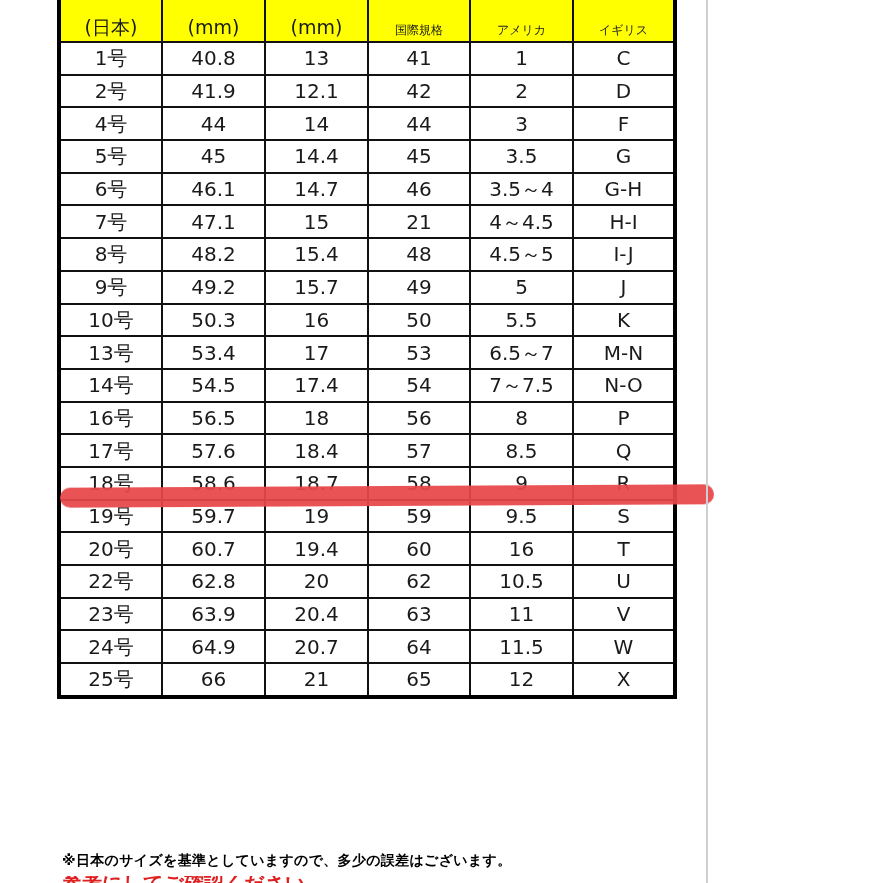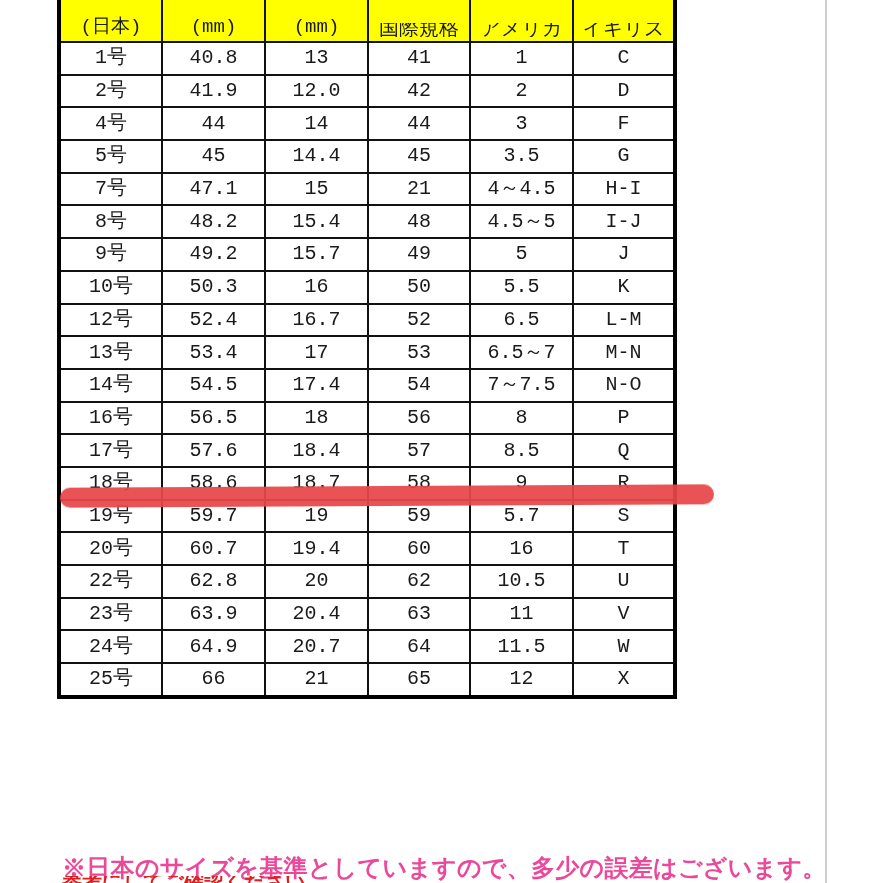--- a/index.html
+++ b/index.html
@@ -1,33 +1,33 @@
 <!DOCTYPE html>
 <html><head>
 <meta charset="utf-8">
 <style>
   html, body { margin:0; padding:0; background:#ffffff; }
   body { width:883px; height:883px; overflow:hidden; position:relative;
          font-family:"DejaVu Sans", "Liberation Sans", sans-serif; }
-  .page { position:absolute; left:0; top:0; width:827px; height:883px; background:#fff;font-family:Liberation Mono, monospace; }
+  .page { position:absolute; left:0; top:0; width:708px; height:883px; background:#fff; }
   .edge { position:absolute; right:0; top:0; width:2px; height:883px; background:#cfcfcf; }
   table.sizes { position:absolute; left:57px; top:-8px; border-collapse:collapse;
                 border:4px solid #000; table-layout:fixed; }
   table.sizes td, table.sizes th { border:2px solid #111; text-align:center; padding:0;
                 color:#1a1a1a; font-weight:normal; }
   table.sizes th { background:#ffff00; height:41px; font-size:19px; vertical-align:bottom;
                    padding-bottom:4px; line-height:20px; overflow:hidden; }
-  table.sizes th .l1 { display:block; font-size:20px; line-height:14px; height:14px; overflow:hidden; margin-top:-8px; }
+  table.sizes th .l1 { display:block; font-size:12px; line-height:14px; height:14px; overflow:hidden; margin-top:-8px; }
   table.sizes td { height:30.7px; font-size:20px; line-height:28px; }
   col.c1{width:103px} col.c2{width:103px} col.c3{width:103px}
   col.c4{width:102px} col.c5{width:103px} col.c6{width:102px}
   .strike { position:absolute; left:60px; top:486px; width:654px; height:20px;
             background:#e8474a; border-radius:10px; opacity:0.93;
             transform:rotate(-0.3deg); filter:blur(0.6px); }
-  .note { position:absolute; left:62px; top:852px; font-size:24px; color:#ec4899;
+  .note { position:absolute; left:62px; top:852px; font-size:14px; color:#000000;
           font-weight:bold; white-space:nowrap; letter-spacing:0.3px; }
   .note2 { position:absolute; left:62px; top:876px; font-size:20px; color:#e02020;
            font-weight:bold; white-space:nowrap; height:7px; overflow:hidden; line-height:14px; }
 </style>
 </head>
 <body>
 
 <div class="page">
   <table class="sizes">
     <colgroup>
@@ -53,21 +53,21 @@
           <td>1号</td>
           <td>40.8</td>
           <td>13</td>
           <td>41</td>
           <td>1</td>
           <td>C</td>
         </tr>
         <tr>
           <td>2号</td>
           <td>41.9</td>
-          <td>12.0</td>
+          <td>12.1</td>
           <td>42</td>
           <td>2</td>
           <td>D</td>
         </tr>
         <tr>
           <td>4号</td>
           <td>44</td>
           <td>14</td>
           <td>44</td>
           <td>3</td>
@@ -75,20 +75,28 @@
         </tr>
         <tr>
           <td>5号</td>
           <td>45</td>
           <td>14.4</td>
           <td>45</td>
           <td>3.5</td>
           <td>G</td>
         </tr>
         <tr>
+          <td>6号</td>
+          <td>46.1</td>
+          <td>14.7</td>
+          <td>46</td>
+          <td>3.5～4</td>
+          <td>G-H</td>
+        </tr>
+        <tr>
           <td>7号</td>
           <td>47.1</td>
           <td>15</td>
           <td>21</td>
           <td>4～4.5</td>
           <td>H-I</td>
         </tr>
         <tr>
           <td>8号</td>
           <td>48.2</td>
@@ -107,28 +115,20 @@
         </tr>
         <tr>
           <td>10号</td>
           <td>50.3</td>
           <td>16</td>
           <td>50</td>
           <td>5.5</td>
           <td>K</td>
         </tr>
         <tr>
-          <td>12号</td>
-          <td>52.4</td>
-          <td>16.7</td>
-          <td>52</td>
-          <td>6.5</td>
-          <td>L-M</td>
-        </tr>
-        <tr>
           <td>13号</td>
           <td>53.4</td>
           <td>17</td>
           <td>53</td>
           <td>6.5～7</td>
           <td>M-N</td>
         </tr>
         <tr>
           <td>14号</td>
           <td>54.5</td>
@@ -159,21 +159,21 @@
           <td>18.7</td>
           <td>58</td>
           <td>9</td>
           <td>R</td>
         </tr>
         <tr>
           <td>19号</td>
           <td>59.7</td>
           <td>19</td>
           <td>59</td>
-          <td>5.7</td>
+          <td>9.5</td>
           <td>S</td>
         </tr>
         <tr>
           <td>20号</td>
           <td>60.7</td>
           <td>19.4</td>
           <td>60</td>
           <td>16</td>
           <td>T</td>
         </tr>

